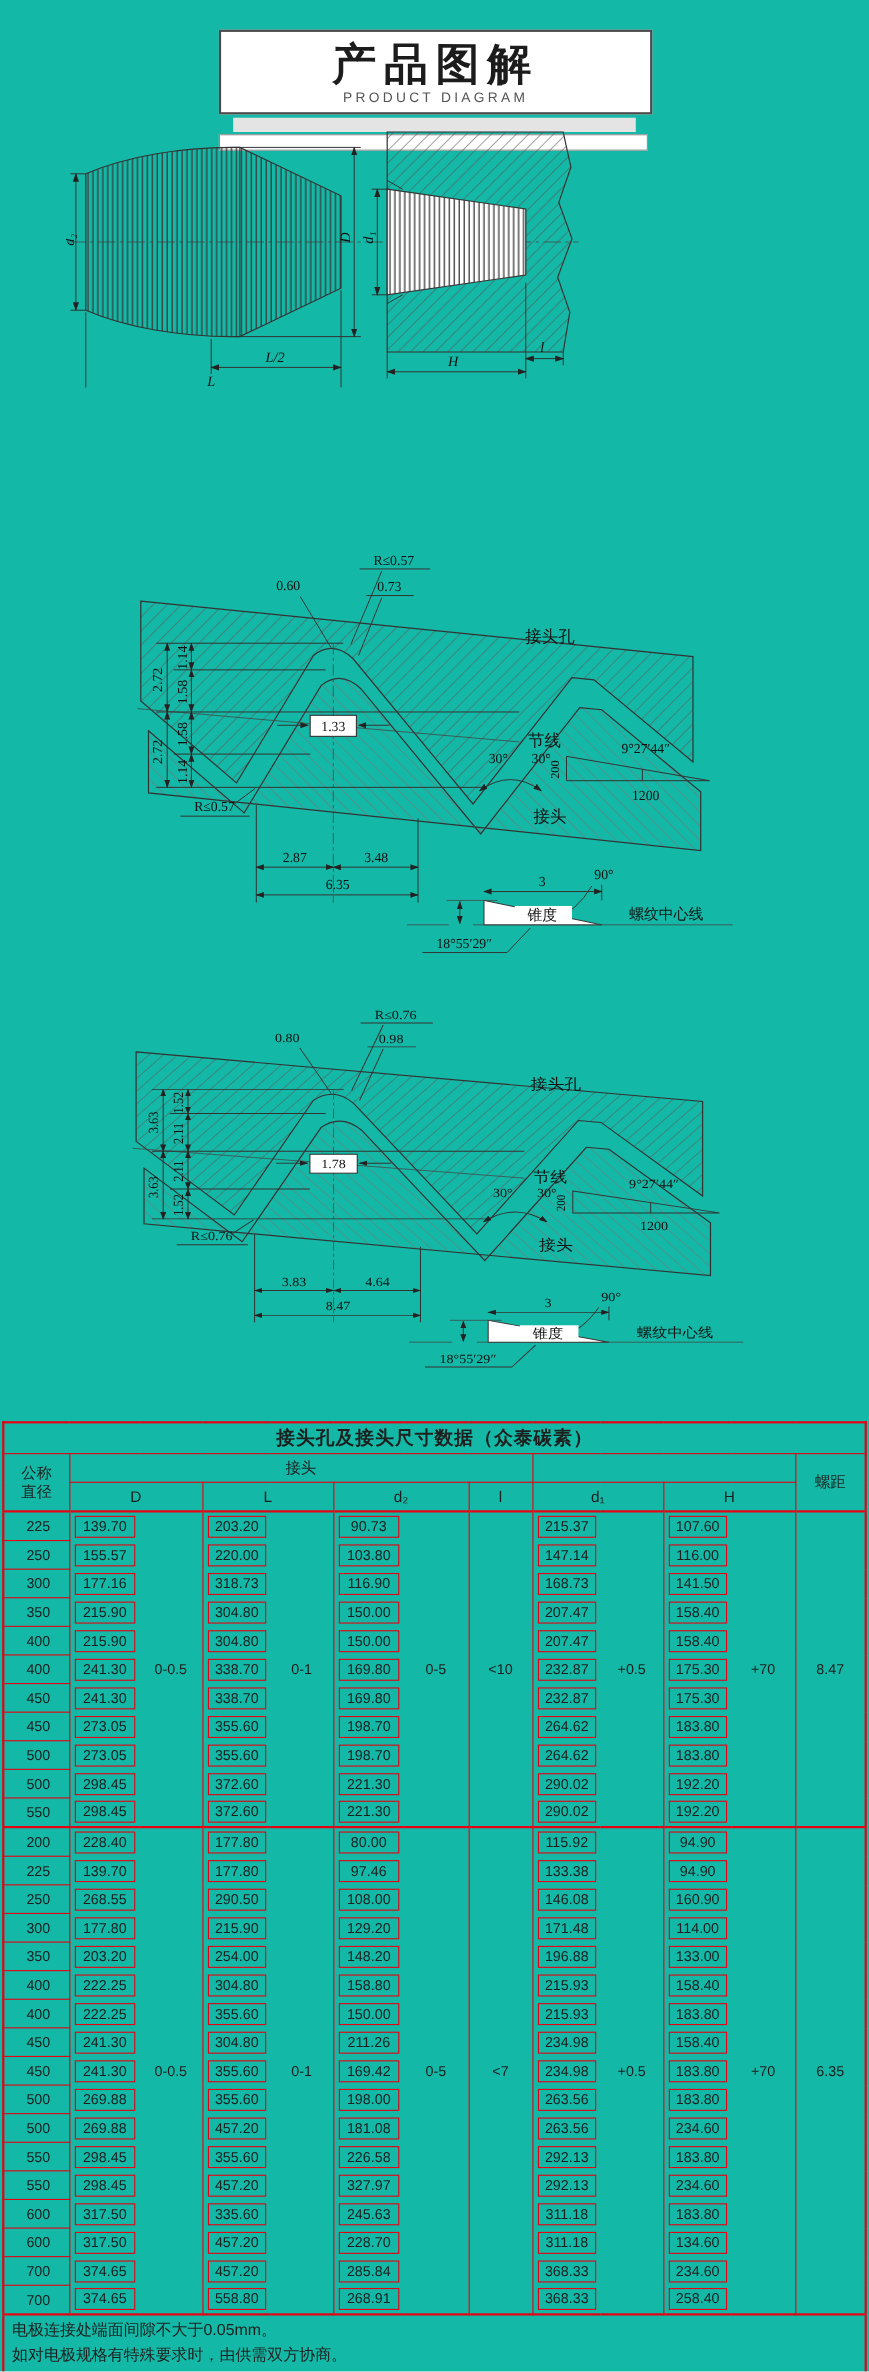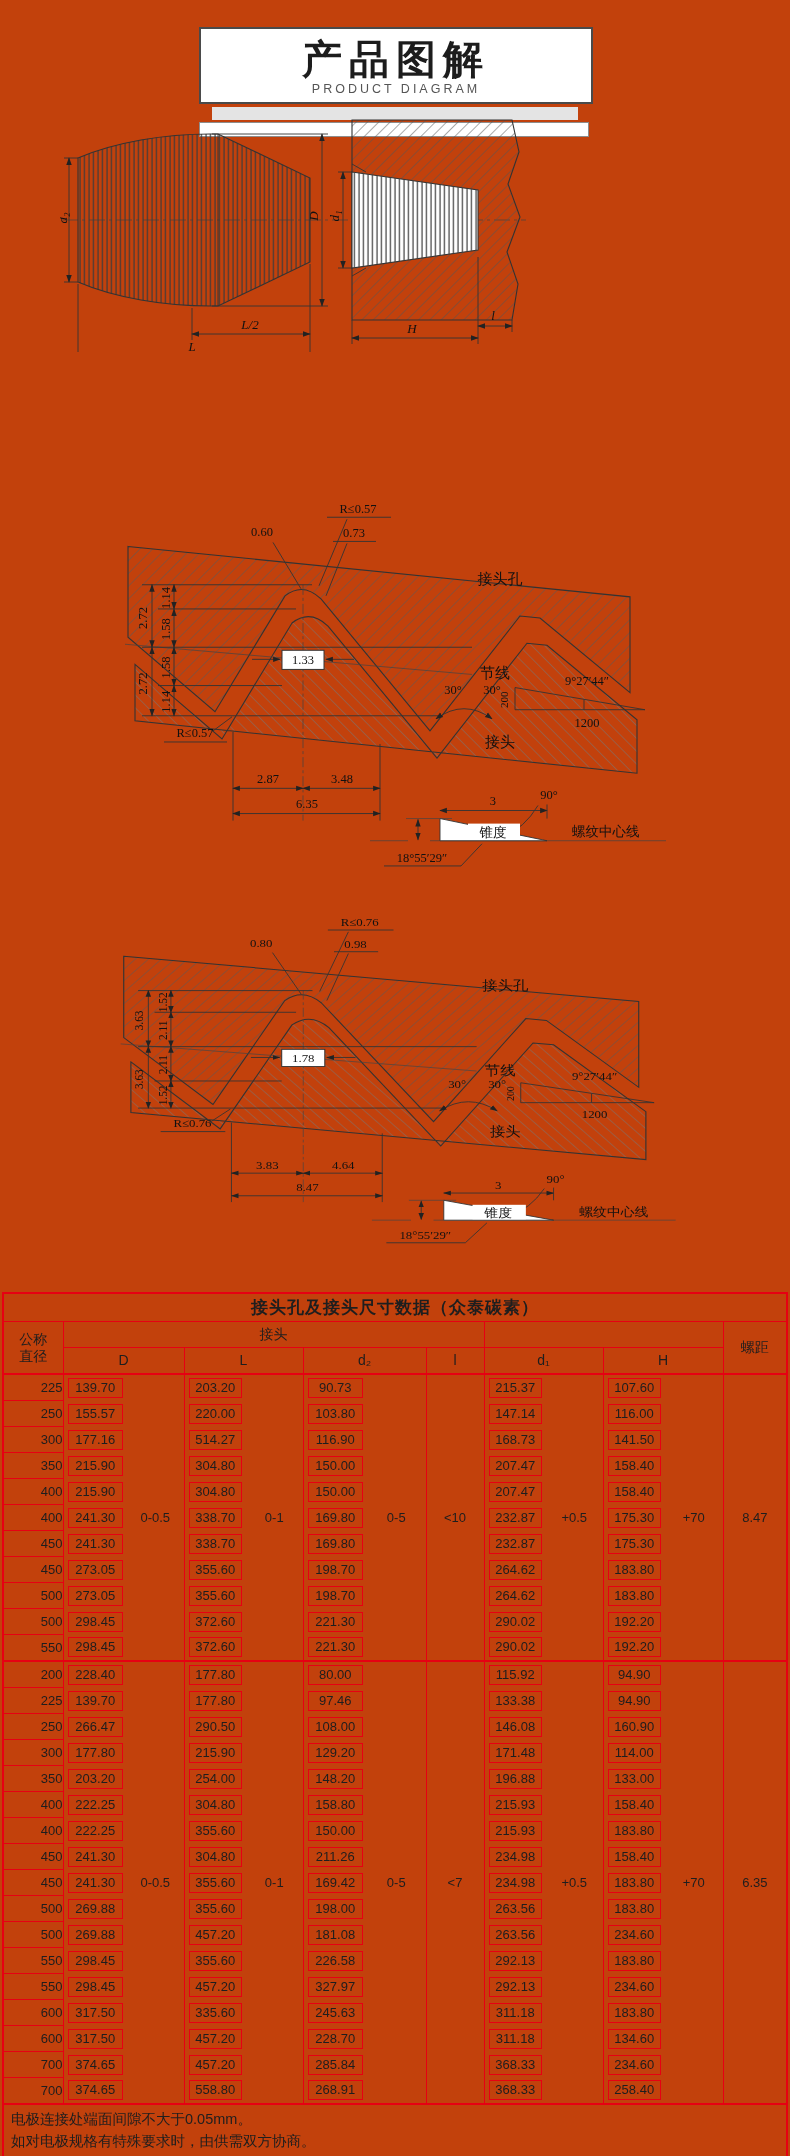--- a/index.html
+++ b/index.html
@@ -1,17 +1,17 @@
 <!DOCTYPE html>
 <html style="--red: #e60012;"><head>
 <meta charset="utf-8">
 <style>
   :root{--red:#e60012;--ink:#2b2b2b;}
   html,body{margin:0;padding:0;background:#fff;}
-  #page{position:relative;width:790px;height:2156px;background:#c2410c;overflow:hidden;
+  #page{position:relative;width:790px;height:2156px;background:#14b8a6;overflow:hidden;
         font-family:"Liberation Sans","DejaVu Sans",sans-serif;color:#222;}
   
   .title-box{position:absolute;left:199px;top:27px;width:390px;height:73px;border:2px solid #4a4a4a;
              background:#fff;text-align:center;}
   .title-box h1{margin:8px 0 0;font-size:40px;line-height:44px;font-weight:600;letter-spacing:7px;color:#1c1c1c;}
   .title-box .sub{font-size:12.5px;letter-spacing:3px;color:#555;margin-top:1px;}
   .bar-gray{position:absolute;left:212px;top:107px;width:366px;height:13px;background:#e4e4e4;}
   .bar-line{position:absolute;left:199px;top:122px;width:388px;height:13px;border:1.5px solid #8d8d8d;background:#fff;}
   
   .drw{position:absolute;}
@@ -21,21 +21,21 @@
   svg .dn{font:12.5px "Liberation Serif","DejaVu Serif",serif;fill:#111;}
   svg .dni{font:italic 13px "Liberation Serif","DejaVu Serif",serif;fill:#111;}
   svg .ck{font:15px "Liberation Sans","DejaVu Sans",sans-serif;fill:#111;}
   svg .ck2{font:13.5px "Liberation Sans","DejaVu Sans",sans-serif;fill:#111;}
   
   table.spec{position:absolute;left:2px;top:1292px;width:786px;border-collapse:collapse;table-layout:fixed;
              border:2px solid var(--red);}
   .spec td{padding:0;text-align:center;font-size:13px;color:#1e1e1e;height:25px;overflow:hidden;}
   .spec .tt{border:1.5px solid var(--red);font-weight:bold;font-size:17px;height:27px;letter-spacing:1px;text-align:center;}
   .spec .hc{border:1.5px solid var(--red);font-size:14px;line-height:1.15;}
-  .spec .diam{border:1px solid var(--red);text-align:right;padding-left:4px;}
+  .spec .diam{border:1px solid var(--red);text-align:left;padding-left:20px;}
   .spec .val .box{display:block;margin:2px 4px;border:1px solid var(--red);line-height:18px;}
   .spec .tol{border-right:1px solid var(--red);}
   .spec .lcol{border-left:1px solid var(--red);}
   .spec .pitch{border-left:1px solid var(--red);border-right:1px solid var(--red);}
   .spec tr.gs td{border-top:2px solid var(--red);}
   .spec .notes{border-top:2px solid var(--red);text-align:left;font-size:14.5px;padding:4px 7px;line-height:1.5;height:auto;}
 </style>
 </head>
 <body>
 
@@ -367,21 +367,21 @@
           <td class="val">
             <span class="box">116.00</span>
           </td>
         </tr>
         <tr>
           <td class="diam">300</td>
           <td class="val">
             <span class="box">177.16</span>
           </td>
           <td class="val">
-            <span class="box">514.27</span>
+            <span class="box">318.73</span>
           </td>
           <td class="val">
             <span class="box">116.90</span>
           </td>
           <td class="val">
             <span class="box">168.73</span>
           </td>
           <td class="val">
             <span class="box">141.50</span>
           </td>
@@ -569,21 +569,21 @@
           <td class="val">
             <span class="box">133.38</span>
           </td>
           <td class="val">
             <span class="box">94.90</span>
           </td>
         </tr>
         <tr>
           <td class="diam">250</td>
           <td class="val">
-            <span class="box">266.47</span>
+            <span class="box">268.55</span>
           </td>
           <td class="val">
             <span class="box">290.50</span>
           </td>
           <td class="val">
             <span class="box">108.00</span>
           </td>
           <td class="val">
             <span class="box">146.08</span>
           </td>

